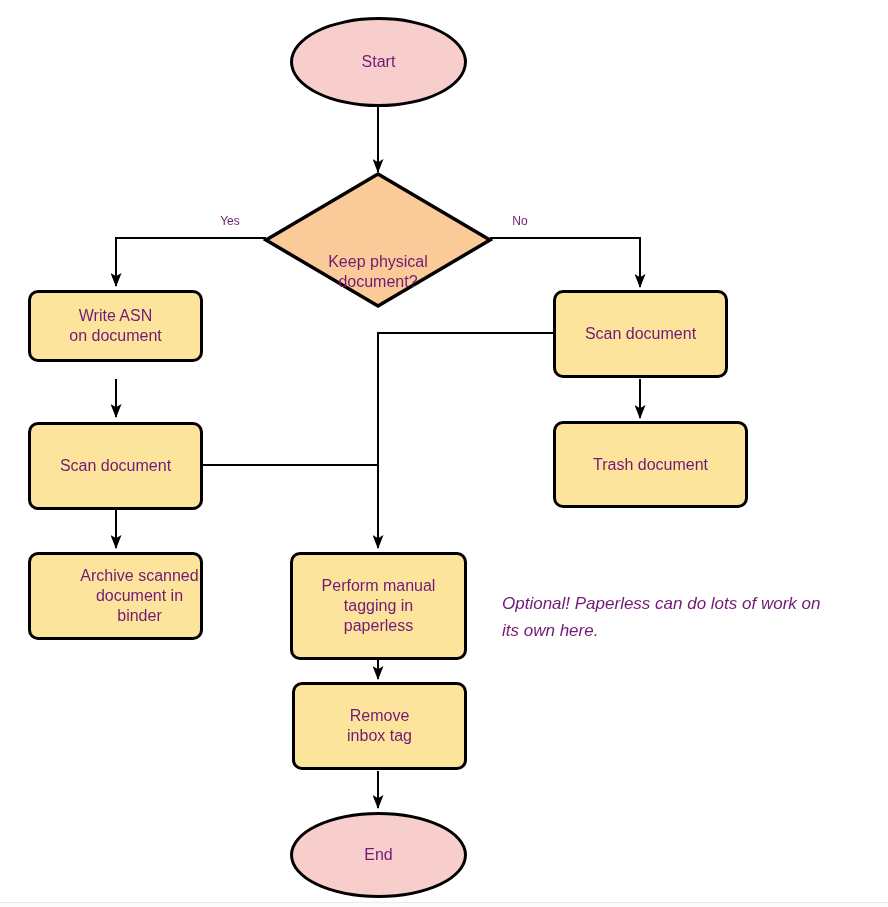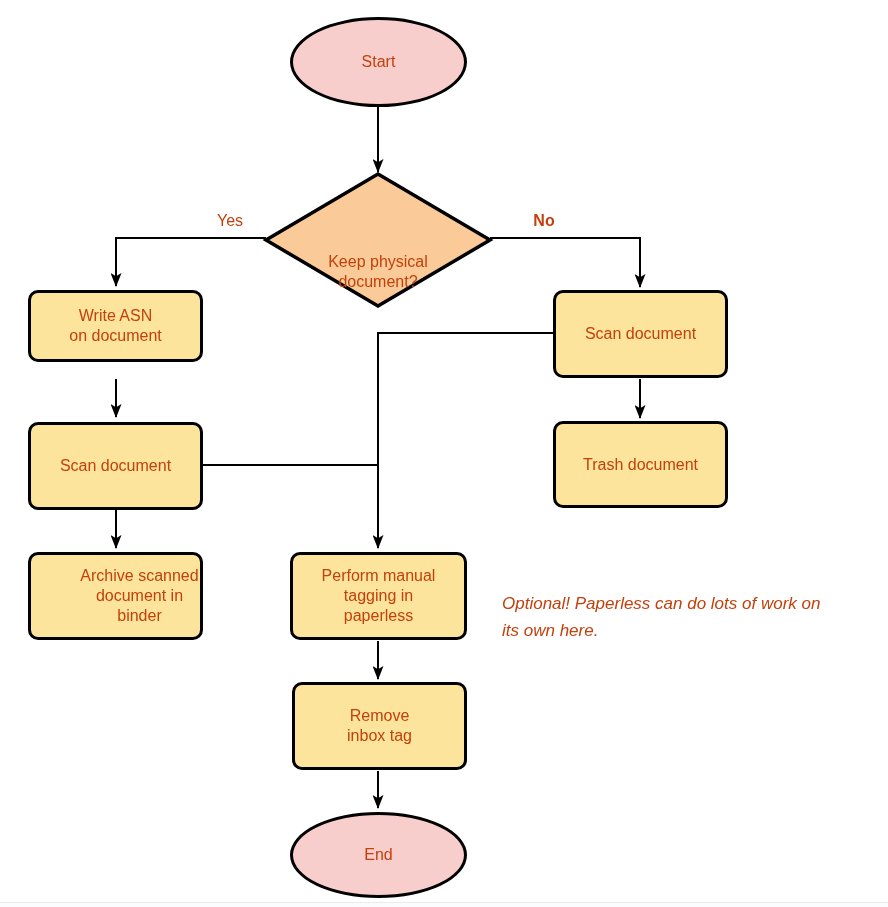--- a/index.html
+++ b/index.html
@@ -7,21 +7,21 @@
     padding: 0;
     background: #ffffff;
   }
   #canvas {
     position: relative;
     width: 888px;
     height: 907px;
     background: #ffffff;
     overflow: hidden;
     font-family: "Liberation Sans", "DejaVu Sans", sans-serif;
-    color: #c2410c;
+    color: #701a75;
   }
   #edges-svg {
     position: absolute;
     left: 0; top: 0;
     width: 888px; height: 907px;
     z-index: 1;
   }
   .node {
     position: absolute;
     z-index: 2;
@@ -47,21 +47,21 @@
     z-index: 3;
     text-align: center;
     font-size: 16px;
     line-height: 20px;
     white-space: pre-line;
     margin-top: 32px;
   }
   .edge-label {
     position: absolute;
     z-index: 3;
-    font-size: 16px;
+    font-size: 12px;
     line-height: 18px;
     text-align: center;
   }
   .annotation {
     position: absolute;
     z-index: 3;
     font-size: 17px;
     line-height: 27px;
     font-style: italic;
     white-space: pre-line;
@@ -75,28 +75,28 @@
     background: #fbfcfd;
     border-top: 1px solid #e9ebee;
   }
 
   
   #node-start        { left: 290px; top: 17px;  width: 177px; height: 90px; }
   #node-write-asn    { left: 28px;  top: 290px; width: 175px; height: 72px; }
   #node-scan-left    { left: 28px;  top: 422px; width: 175px; height: 88px; }
   #node-archive      { left: 28px;  top: 552px; width: 175px; height: 88px; padding-left: 48px; }
   #node-scan-right   { left: 553px; top: 290px; width: 175px; height: 88px; }
-  #node-trash        { left: 553px; top: 421px; width: 175px; height: 87px; }
-  #node-tagging      { left: 290px; top: 552px; width: 177px; height: 88px; }
+  #node-trash        { left: 553px; top: 421px; width: 195px; height: 87px; }
+  #node-tagging      { left: 290px; top: 552px; width: 177px; height: 108px; }
   #node-remove-inbox { left: 292px; top: 682px; width: 175px; height: 88px; }
   #node-end          { left: 290px; top: 812px; width: 177px; height: 86px; }
 
   #decision-label    { left: 278px; top: 220px; width: 200px; }
   #label-yes         { left: 206px; top: 212px; width: 48px; }
-  #label-no          { left: 520px; top: 212px; width: 48px; font-weight: bold; }
+  #label-no          { left: 496px; top: 212px; width: 48px; }
   #annotation-note   { left: 482px; top: 590px; width: 400px; }
 </style>
 </head>
 <body>
 
 <div id="canvas">
 
   <svg id="edges-svg" viewBox="0 0 888 907" xmlns="http://www.w3.org/2000/svg">
     <defs>
       <marker id="arrow" viewBox="0 0 14 11" refX="13" refY="5.5" markerWidth="14" markerHeight="11" markerUnits="userSpaceOnUse" orient="auto-start-reverse">

